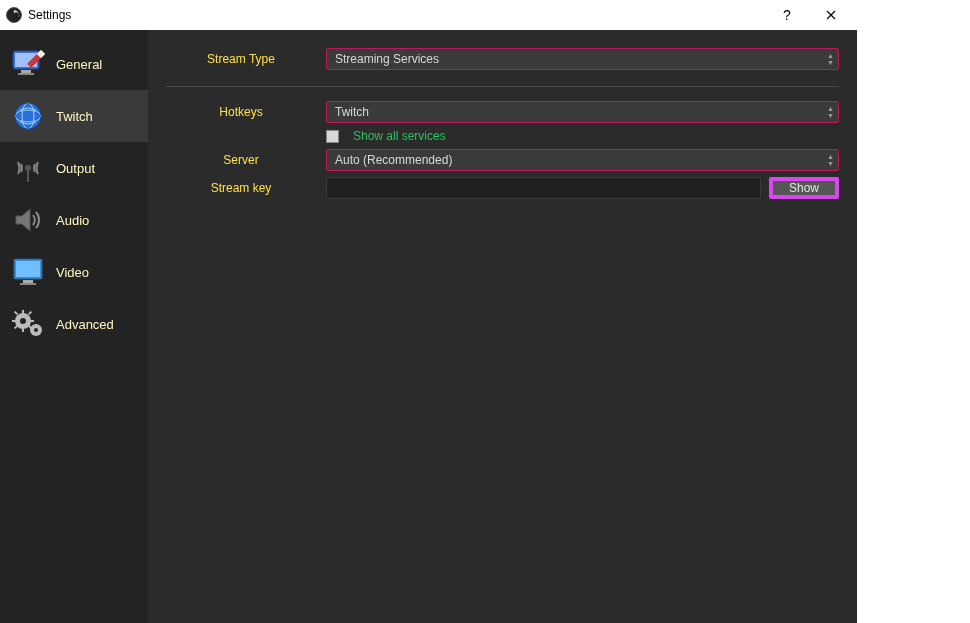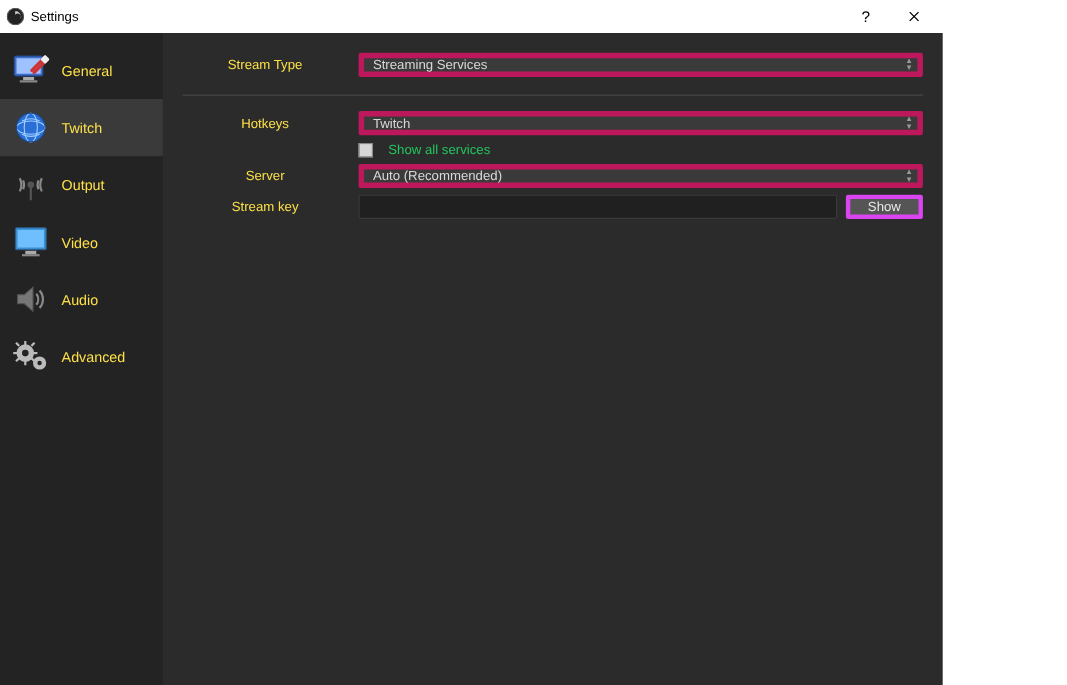--- a/index.html
+++ b/index.html
@@ -5,29 +5,29 @@
   * { box-sizing: border-box; margin: 0; padding: 0; }
   html, body { width: 970px; height: 623px; font-family: "Segoe UI", Arial, sans-serif; font-size: 12px; color: #d8d8d8; background: #fff; overflow: hidden; }
   .window { width: 857px; height: 623px; display: flex; flex-direction: column; }
   .titlebar { height: 30px; background: #ffffff; display: flex; align-items: center; padding: 0 4px 0 6px; color: #000; }
   .titlebar .app-icon { width: 16px; height: 16px; margin-right: 6px; display: inline-flex; align-items: center; justify-content: center; }
   .titlebar .title { font-size: 12px; }
   .titlebar .spacer { flex: 1; }
   .titlebar .win-btn { width: 44px; height: 30px; display: flex; align-items: center; justify-content: center; font-size: 14px; color: #000; }
   .body { flex: 1; display: flex; background: #2b2b2b; }
   .sidebar { width: 148px; background: #232323; display: flex; flex-direction: column; padding-top: 8px; }
-  .side-item { display: flex; align-items: center; height: 52px; padding: 0 10px; gap: 10px; color: #fde047; cursor: default; }
+  .side-item { display: flex; align-items: center; height: 52px; padding: 0 10px; gap: 10px; color: #fef9c3; cursor: default; }
   .side-item.active { background: #3a3a3a; }
   .side-item .icon { width: 36px; height: 36px; display: flex; align-items: center; justify-content: center; }
   .side-item .label { font-size: 13px; }
   .main { flex: 1; display: flex; flex-direction: column; padding: 18px 18px 0 18px; }
   .form-row { display: flex; align-items: center; margin-bottom: 6px; }
   .form-label { width: 160px; text-align: center; padding-right: 10px; color: #fde047; font-size: 12px; }
   .form-field { flex: 1; display: flex; align-items: center; gap: 8px; }
-  .select { flex: 1; position: relative; background: #3a3a3a; border: 5px solid #be185d; border-radius: 2px; height: 22px; display: flex; align-items: center; padding: 0 22px 0 8px; color: #d8d8d8; font-size: 12px; }
+  .select { flex: 1; position: relative; background: #3a3a3a; border: 1px solid #be185d; border-radius: 2px; height: 22px; display: flex; align-items: center; padding: 0 22px 0 8px; color: #d8d8d8; font-size: 12px; }
   .select .arrows { position: absolute; right: 4px; top: 0; bottom: 0; display: flex; flex-direction: column; justify-content: center; color: #9a9a9a; font-size: 7px; line-height: 7px; }
   .divider { height: 1px; background: #4a4a4a; margin: 10px 0 14px 0; }
   .checkbox { width: 13px; height: 13px; background: #d8d8d8; border: 1px solid #888; display: inline-block; margin-right: 6px; }
   .check-label { color: #22c55e; font-size: 12px; }
   .textfield { flex: 1; height: 22px; background: #202020; border: 1px solid #3a3a3a; border-radius: 2px; padding: 0 6px; color: #d8d8d8; font-size: 12px; }
   .btn { height: 22px; padding: 0 16px; background: #555; border: 4px solid #d946ef; border-radius: 2px; color: #e8e8e8; font-size: 12px; display: flex; align-items: center; justify-content: center; }
 </style>
 </head>
 <body>
 
@@ -91,39 +91,39 @@
             <path d="M23 12 A10 10 0 0 0 23 20" fill="none" stroke="#888" stroke-width="2"></path>
             <circle cx="16" cy="16" r="3" fill="#555"></circle>
             <line x1="16" y1="16" x2="16" y2="30" stroke="#555" stroke-width="2"></line>
           </svg>
         </span>
         <span class="label">Output</span>
       </div>
 
       <div class="side-item">
         <span class="icon">
+          <svg width="32" height="32" viewBox="0 0 32 32">
+            <path d="M4 12 L10 12 L18 5 L18 27 L10 20 L4 20 Z" fill="#777" stroke="#555"></path>
+            <path d="M21 11 A8 8 0 0 1 21 21" fill="none" stroke="#888" stroke-width="2"></path>
+            <path d="M24 8 A12 12 0 0 1 24 24" fill="none" stroke="#888" stroke-width="2"></path>
+          </svg>
+        </span>
+        <span class="label">Audio</span>
+      </div>
+
+      <div class="side-item">
+        <span class="icon">
           <svg width="34" height="30" viewBox="0 0 34 30">
             <rect x="3" y="2" width="28" height="20" rx="1" fill="#3b8fd1" stroke="#2a5a8a"></rect>
             <rect x="5" y="4" width="24" height="16" fill="#6fbfff"></rect>
             <rect x="12" y="23" width="10" height="3" fill="#aaa"></rect>
             <rect x="9" y="26" width="16" height="2" fill="#888"></rect>
           </svg>
         </span>
         <span class="label">Video</span>
-      </div>
-
-      <div class="side-item">
-        <span class="icon">
-          <svg width="32" height="32" viewBox="0 0 32 32">
-            <path d="M4 12 L10 12 L18 5 L18 27 L10 20 L4 20 Z" fill="#777" stroke="#555"></path>
-            <path d="M21 11 A8 8 0 0 1 21 21" fill="none" stroke="#888" stroke-width="2"></path>
-            <path d="M24 8 A12 12 0 0 1 24 24" fill="none" stroke="#888" stroke-width="2"></path>
-          </svg>
-        </span>
-        <span class="label">Audio</span>
       </div>
 
 
       <div class="side-item">
         <span class="icon">
           <svg width="34" height="30" viewBox="0 0 34 30">
             <g fill="#bbb">
               <circle cx="12" cy="12" r="8"></circle>
               <circle cx="12" cy="12" r="3" fill="#232323"></circle>
               <rect x="11" y="1" width="2" height="5"></rect>

